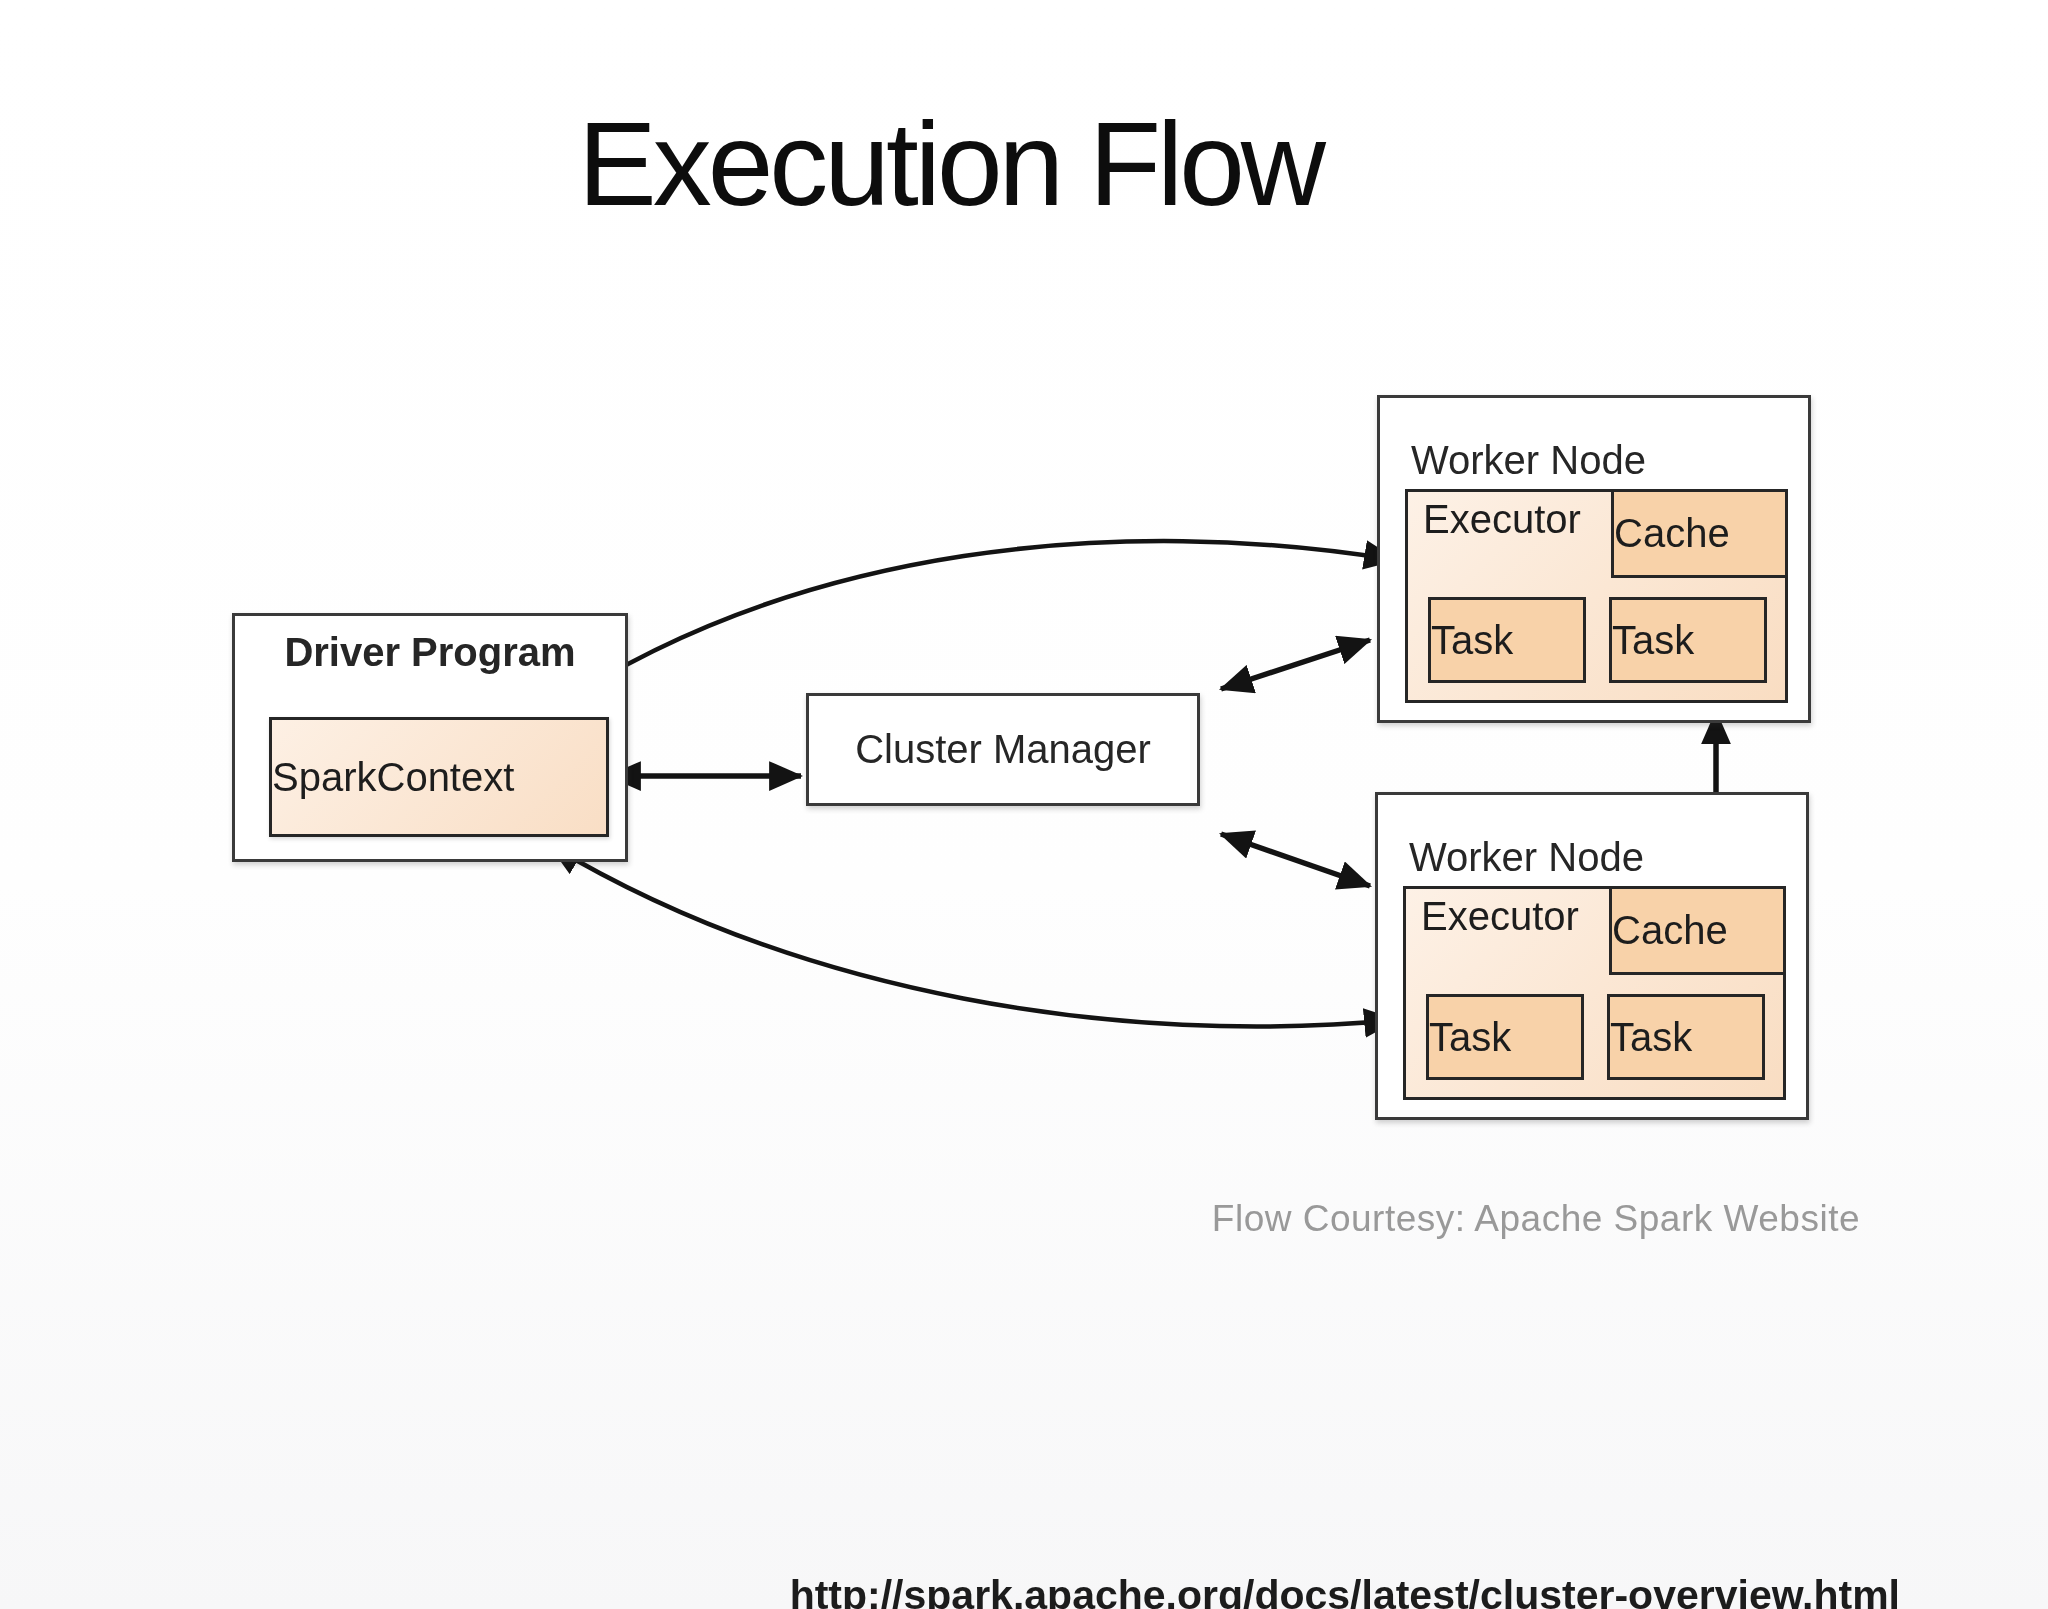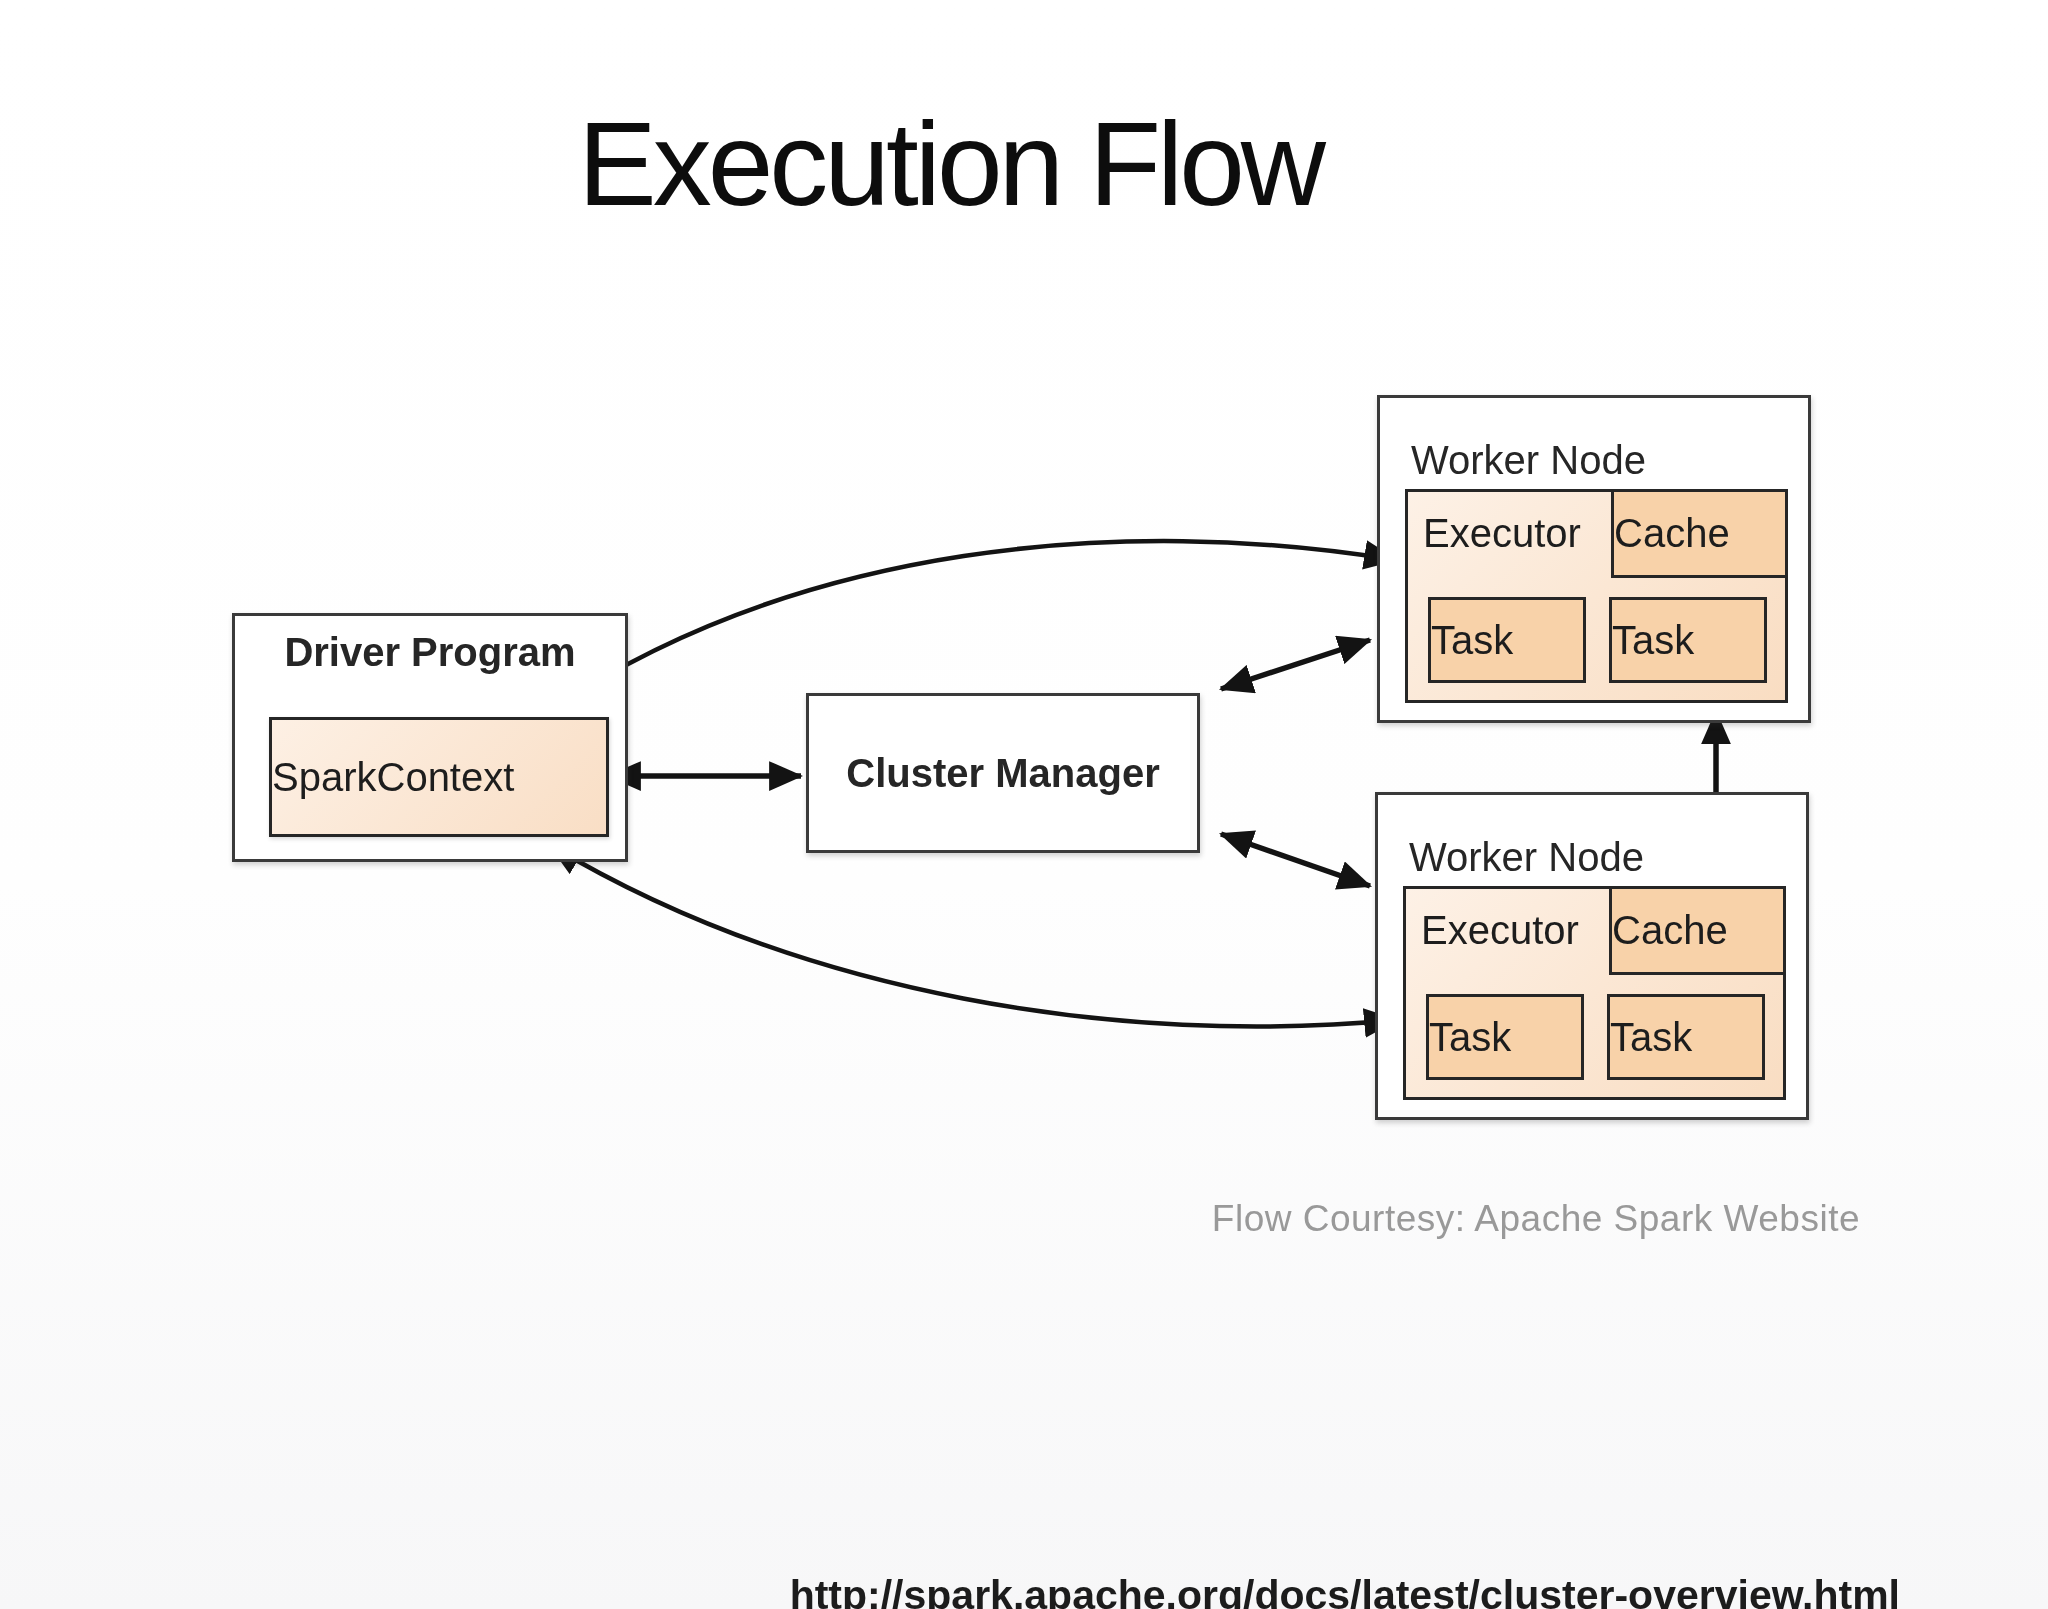--- a/index.html
+++ b/index.html
@@ -82,41 +82,41 @@
     background: #f8d2a9;
   }
   .shadow-sm { box-shadow: 1px 2px 4px rgba(60,60,60,0.20); }
 
   
   #driver-program { left: 232px; top: 613px; width: 396px; height: 249px; }
   #driver-program .outer-label { left: 0; top: 14px; width: 100%; text-align: center; font-weight: bold; }
   #spark-context { left: 34px; top: 101px; width: 340px; height: 120px; }
 
   
-  #cluster-manager { left: 806px; top: 693px; width: 394px; height: 160px; font-weight: bold; }
+  #cluster-manager { left: 806px; top: 693px; width: 394px; height: 113px; }
   #cluster-manager .outer-label {
     left: 0; top: 0; width: 100%; height: 100%;
     display: flex; align-items: center; justify-content: center;
   }
 
   
   .worker-node { width: 434px; height: 328px; }
   #worker-node-1 { left: 1377px; top: 395px; }
   #worker-node-2 { left: 1375px; top: 792px; }
   .worker-node .outer-label { left: 31px; top: 13px; margin-top: 27px; }
   .executor {
     position: absolute;
     left: 25px; top: 91px; width: 383px; height: 214px;
     border: 3px solid #262626;
     box-sizing: border-box;
     background: linear-gradient(135deg, #fdf1e6 0%, #f9ddc2 100%);
   }
   .executor-label {
     position: absolute;
-    left: 15px; top: 19px;
+    left: 15px; top: 5px;
     font-size: 40px;
     color: #1d1d1d;
     white-space: nowrap;
   }
   .cache-box { right: -3px; top: -3px; width: 177px; height: 89px; }
   .task-1 { left: 20px; top: 105px; width: 158px; height: 86px; }
   .task-2 { left: 201px; top: 105px; width: 158px; height: 86px; }
 
   
   .arrows {

